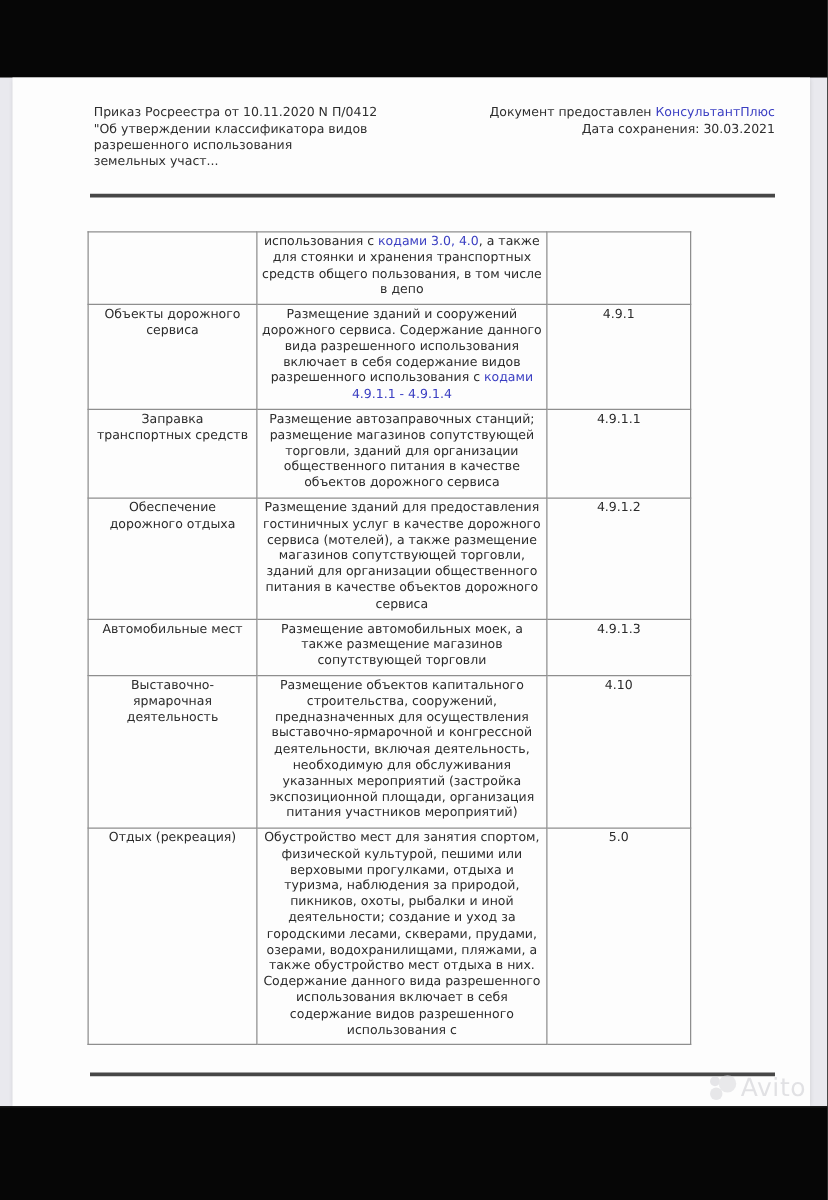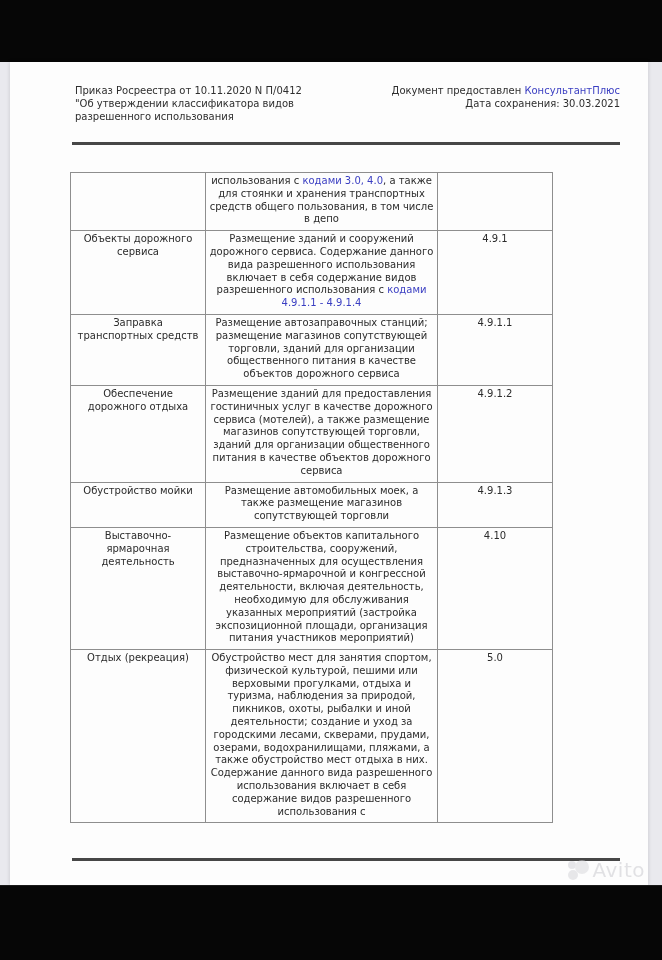--- a/index.html
+++ b/index.html
@@ -34,20 +34,21 @@
 <div class="screen">
   <div class="bar bar-top"></div>
 
   <div class="photo">
     <div class="page">
 
       <div class="doc-header">
         <div class="left">
           <div>Приказ Росреестра от 10.11.2020 N П/0412</div>
           <div>"Об утверждении классификатора видов разрешенного использования</div>
+          <div>земельных участ...</div>
         </div>
         <div class="right">
           <div><span>Документ предоставлен </span><span class="link">КонсультантПлюс</span></div>
           <div>Дата сохранения: 30.03.2021</div>
         </div>
       </div>
 
       <div class="rule rule-top"></div>
 
       <table class="classifier">
@@ -71,21 +72,21 @@
             <td>Заправка транспортных средств</td>
             <td><span>Размещение автозаправочных станций; размещение магазинов сопутствующей торговли, зданий для организации общественного питания в качестве объектов дорожного сервиса</span></td>
             <td>4.9.1.1</td>
           </tr>
           <tr>
             <td>Обеспечение дорожного отдыха</td>
             <td><span>Размещение зданий для предоставления гостиничных услуг в качестве дорожного сервиса (мотелей), а также размещение магазинов сопутствующей торговли, зданий для организации общественного питания в качестве объектов дорожного сервиса</span></td>
             <td>4.9.1.2</td>
           </tr>
           <tr>
-            <td>Обустройство мойки</td>
+            <td>Автомобильные мест</td>
             <td><span>Размещение автомобильных моек, а также размещение магазинов сопутствующей торговли</span></td>
             <td>4.9.1.3</td>
           </tr>
           <tr>
             <td>Выставочно-ярмарочная деятельность</td>
             <td><span>Размещение объектов капитального строительства, сооружений, предназначенных для осуществления выставочно-ярмарочной и конгрессной деятельности, включая деятельность, необходимую для обслуживания указанных мероприятий (застройка экспозиционной площади, организация питания участников мероприятий)</span></td>
             <td>4.10</td>
           </tr>
           <tr>
             <td>Отдых (рекреация)</td>

